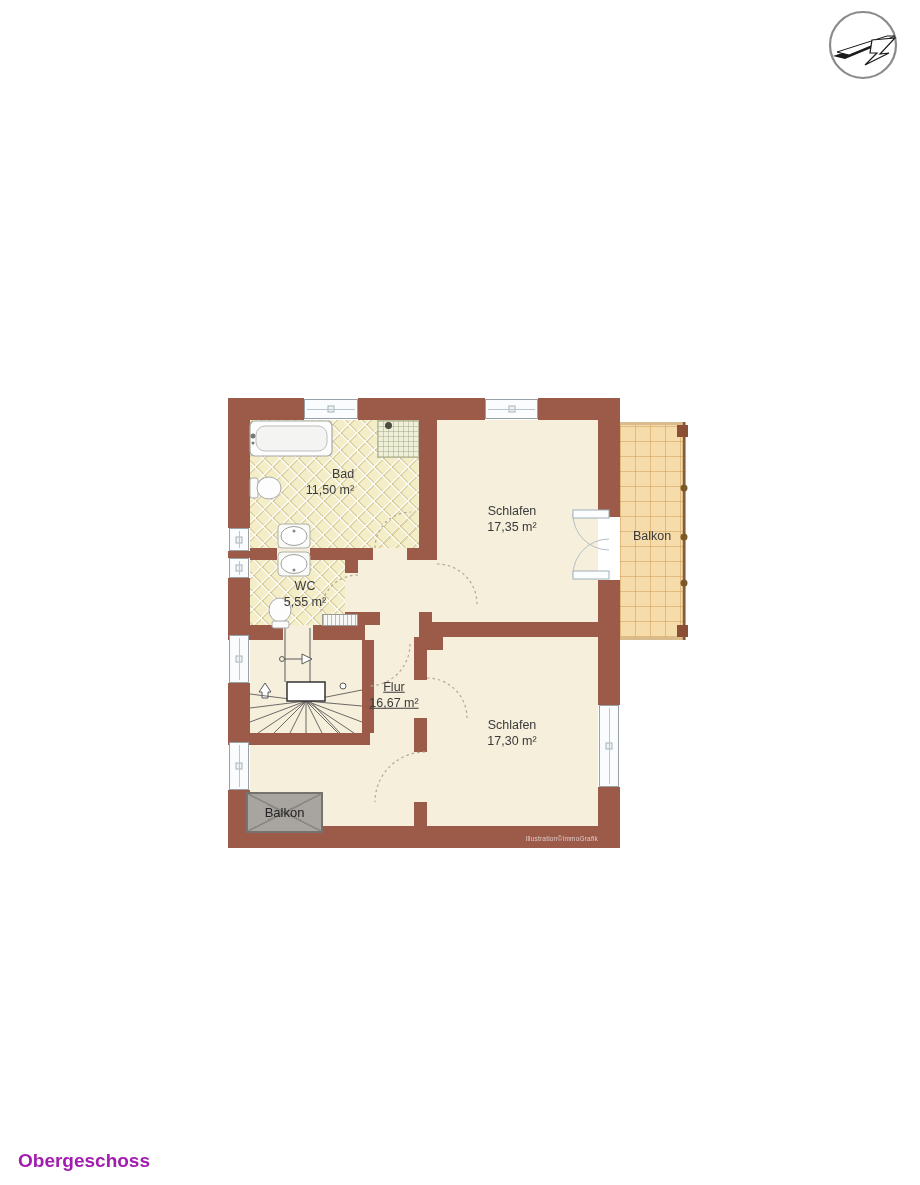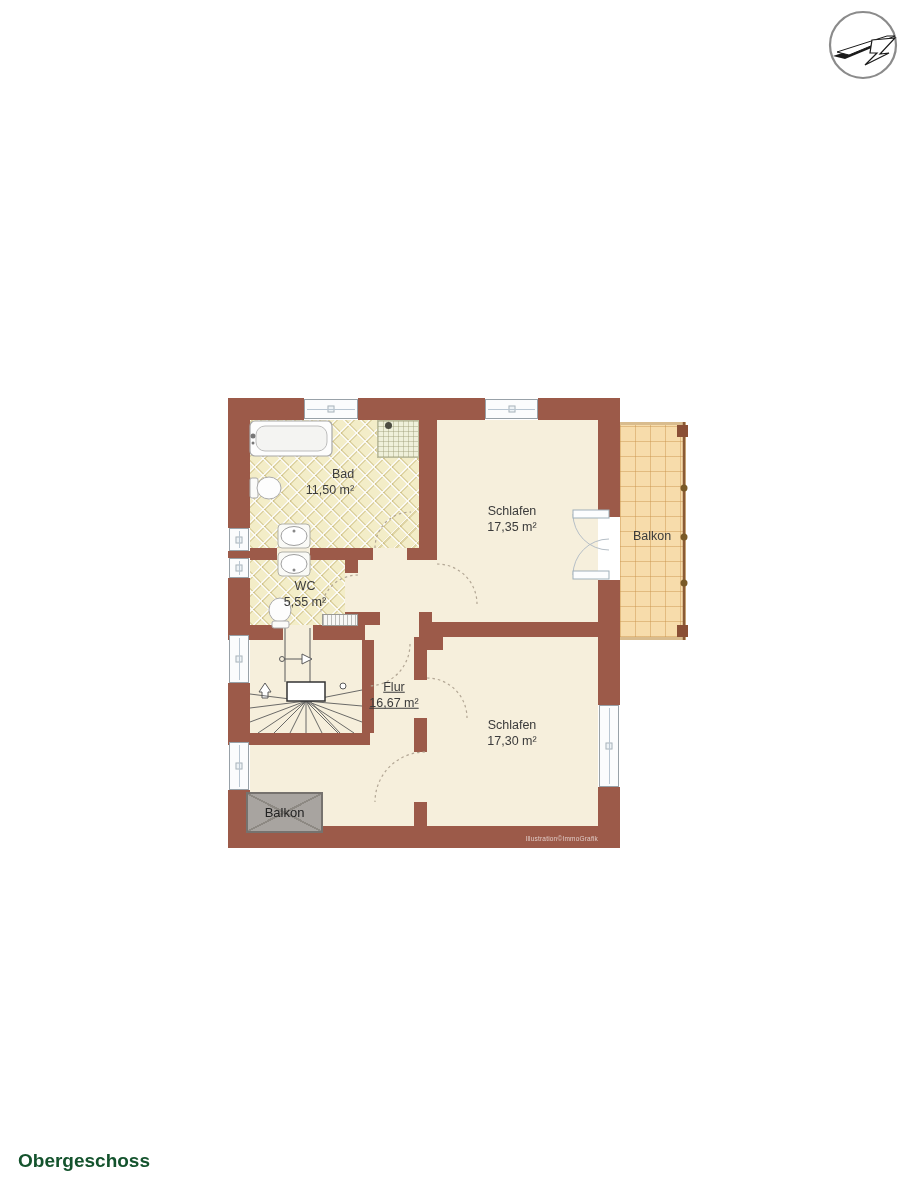--- a/index.html
+++ b/index.html
@@ -39,21 +39,21 @@
       linear-gradient(to bottom right, transparent calc(50% - 1px), #8d8983 calc(50% - 1px) calc(50% + 1px), transparent calc(50% + 1px));
     font-size:13px;color:#222;}
   .watermark{position:absolute;right:90px;top:443px;z-index:8;font-size:6.5px;
     letter-spacing:.2px;color:rgba(255,255,255,.68);}
   .shower-head{position:absolute;left:157px;top:30px;width:7px;height:7px;border-radius:50%;
     background:#4c4c42;z-index:4;}
   .radiator{position:absolute;left:94px;top:222px;width:36px;height:12px;z-index:4;
     background-color:#f8f8f6;border:1px solid #9a9a96;box-sizing:border-box;
     background-image:repeating-linear-gradient(90deg, rgba(130,130,126,.5) 0 1px, transparent 1px 4px);}
   
-  #floor-title{position:absolute;left:18px;top:1150px;font-size:19px;font-weight:bold;color:#14532d;z-index:9;}
+  #floor-title{position:absolute;left:18px;top:1150px;font-size:19px;font-weight:bold;color:#a21caf;z-index:9;}
   #logo{position:absolute;left:826px;top:8px;z-index:9;}
 </style>
 </head>
 <body>
 
 <div id="stage">
 
   <svg id="logo" width="74" height="74" viewBox="0 0 74 74">
     <circle cx="37" cy="37" r="33" fill="none" stroke="#8b8b8b" stroke-width="2.2"></circle>
     <polygon points="7,48 59,31 67,31 19,51" fill="#1a1a1a"></polygon>

